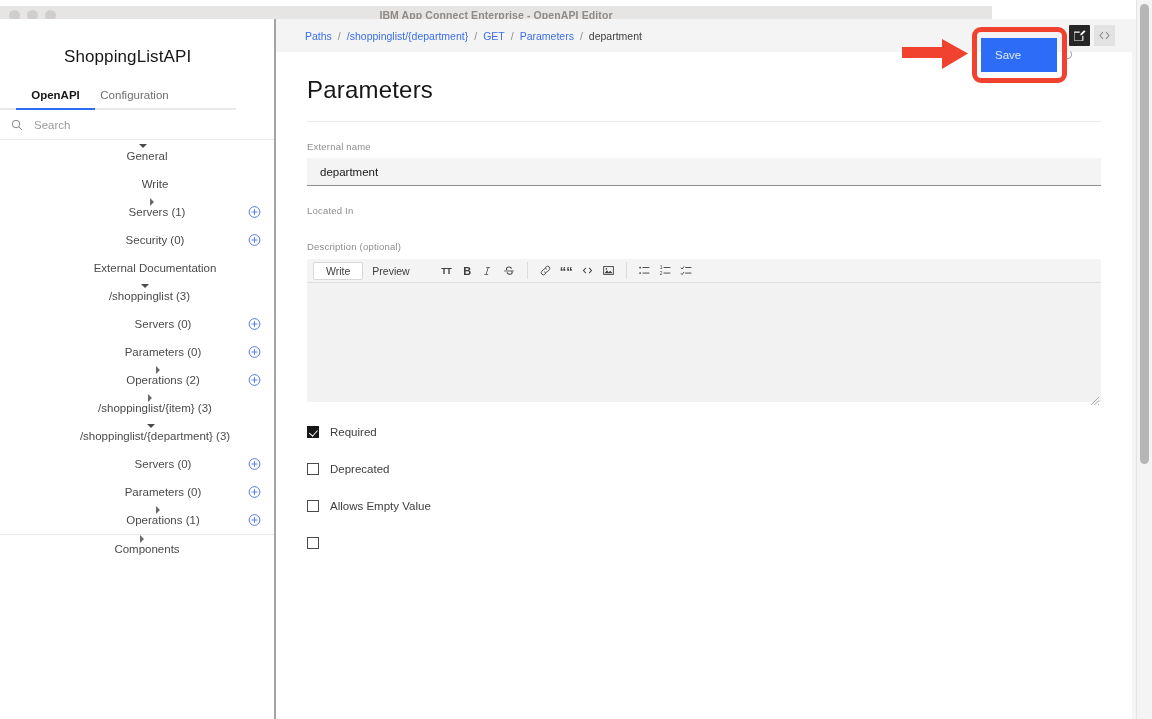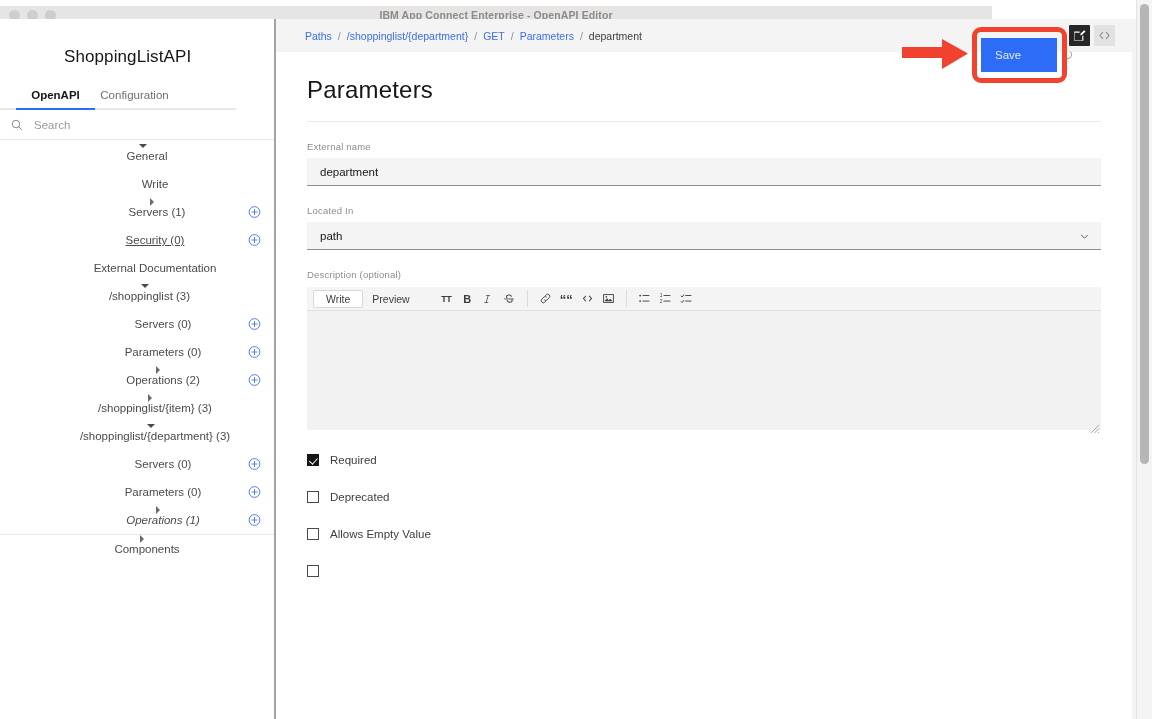--- a/index.html
+++ b/index.html
@@ -247,21 +247,21 @@
           <span class="caret right"></span>
           <span class="tree-label" style="margin-left: 9px;">Servers (1)</span>
           <svg class="plus-icon" viewBox="0 0 16 16">
             <circle cx="8" cy="8" r="6.6" fill="none" stroke="#4a74e8" stroke-width="1.15"></circle>
             <rect x="4.3" y="7.45" width="7.4" height="1.1" fill="#4a74e8"></rect>
             <rect x="7.45" y="4.3" width="1.1" height="7.4" fill="#4a74e8"></rect>
           </svg>
         </div>
         <div class="tree-row" style="padding-left: 27px;">
           <span class="caret"></span>
-          <span class="tree-label" style="margin-left: 9px; text-decoration: underline;">Security (0)</span>
+          <span class="tree-label" style="margin-left: 9px;">Security (0)</span>
           <svg class="plus-icon" viewBox="0 0 16 16">
             <circle cx="8" cy="8" r="6.6" fill="none" stroke="#4a74e8" stroke-width="1.15"></circle>
             <rect x="4.3" y="7.45" width="7.4" height="1.1" fill="#4a74e8"></rect>
             <rect x="7.45" y="4.3" width="1.1" height="7.4" fill="#4a74e8"></rect>
           </svg>
         </div>
         <div class="tree-row" style="padding-left: 27px;">
           <span class="caret"></span>
           <span class="tree-label" style="margin-left: 9px;">External Documentation</span>
         </div>
@@ -317,21 +317,21 @@
           <span class="caret"></span>
           <span class="tree-label" style="margin-left: 9px;">Parameters (0)</span>
           <svg class="plus-icon" viewBox="0 0 16 16">
             <circle cx="8" cy="8" r="6.6" fill="none" stroke="#4a74e8" stroke-width="1.15"></circle>
             <rect x="4.3" y="7.45" width="7.4" height="1.1" fill="#4a74e8"></rect>
             <rect x="7.45" y="4.3" width="1.1" height="7.4" fill="#4a74e8"></rect>
           </svg>
         </div>
         <div class="tree-row" style="padding-left: 43px;">
           <span class="caret right"></span>
-          <span class="tree-label" style="margin-left: 9px; font-style: italic;">Operations (1)</span>
+          <span class="tree-label" style="margin-left: 9px;">Operations (1)</span>
           <svg class="plus-icon" viewBox="0 0 16 16">
             <circle cx="8" cy="8" r="6.6" fill="none" stroke="#4a74e8" stroke-width="1.15"></circle>
             <rect x="4.3" y="7.45" width="7.4" height="1.1" fill="#4a74e8"></rect>
             <rect x="7.45" y="4.3" width="1.1" height="7.4" fill="#4a74e8"></rect>
           </svg>
         </div>
         <div class="tree-row tree-section-divider" style="padding-left: 11px;">
           <span class="caret right"></span>
           <span class="tree-label" style="margin-left: 9px;">Components</span>
         </div>
@@ -371,26 +371,20 @@
       <div id="page-title">Parameters</div>
       <div id="title-rule"></div>
 
       <div class="field-group">
         <div class="field-label">External name</div>
         <input class="text-field" type="text" value="department" style="">
       </div>
 
       <div class="field-group">
         <div class="field-label">Located In</div>
-        <div class="select-field">
-          <span>path</span>
-          <svg class="chev" width="11" height="11" viewBox="0 0 16 16">
-            <path d="M3.2 5.6 8 10.4l4.8-4.8" fill="none" stroke="#3d3d3d" stroke-width="1.2"></path>
-          </svg>
-        </div>
       </div>
 
       <div class="field-group" style="padding-bottom:0;">
         <div class="field-label">Description (optional)</div>
       </div>
       <div id="md-wrap">
         <div id="md-editor">
           <div id="md-toolbar">
             <div class="md-tab active">Write</div>
             <div class="md-tab">Preview</div>

